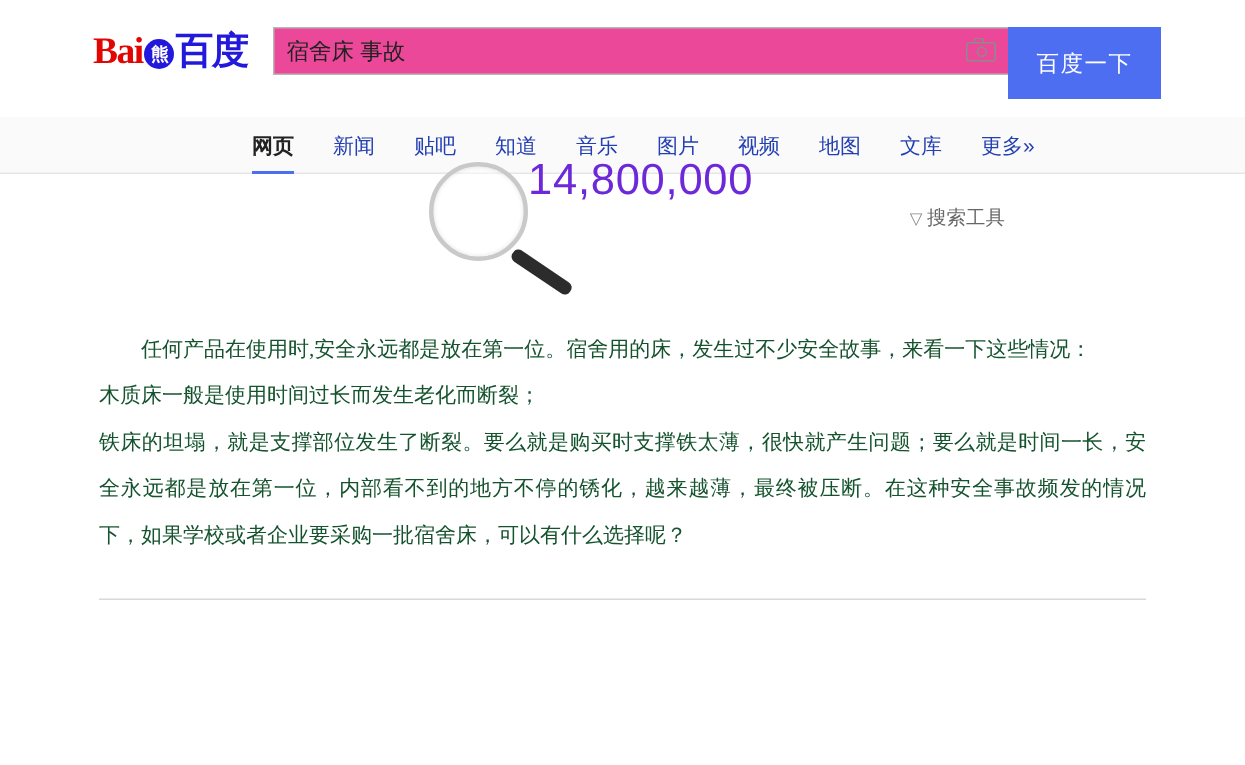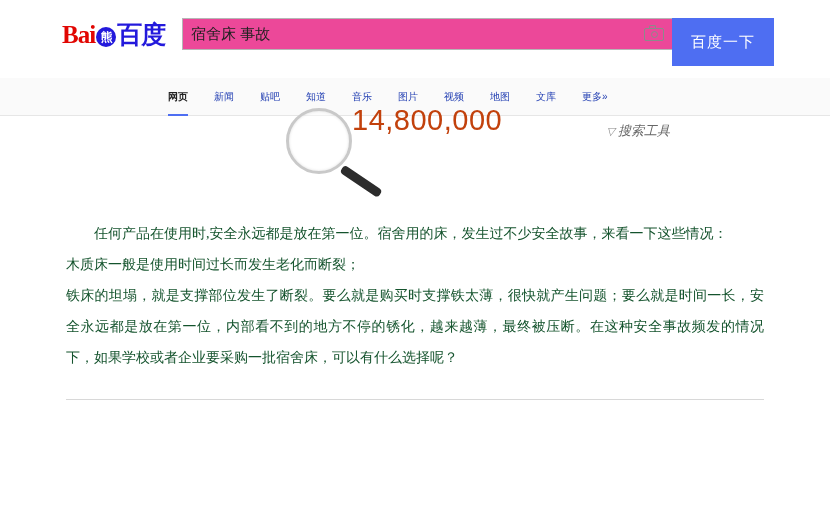--- a/index.html
+++ b/index.html
@@ -136,21 +136,21 @@
     height: 37px;
   }
   .tabs {
     display: flex;
     padding-left: 168px;
     height: 37px;
     align-items: center;
     gap: 26px;
   }
   .tab {
-    font-size: 10px;
+    font-size: 14px;
     color: #2440b3;
     cursor: pointer;
     line-height: 36px;
     position: relative;
     white-space: nowrap;
   }
   .tab.active {
     color: #222;
     font-weight: bold;
   }
@@ -174,25 +174,24 @@
     background: #fff;
   }
   .result-count {
     font-size: 13px;
     color: #999;
     white-space: nowrap;
   }
   .search-tools {
     position: absolute;
     right: 160px;
-    top: 6px;
+    top: 20px;
     font-size: 13px;
     color: #666;
     cursor: pointer;
-    font-style: italic;
   }
   .funnel {
     display: inline-block;
     margin-right: 3px;
     font-size: 11px;
     color: #888;
   }
 
   
   .magnifier {
@@ -222,21 +221,21 @@
     background: #2c2c2c;
     border-radius: 4px;
     transform: rotate(34deg);
     transform-origin: 0 50%;
   }
   .annotation-number {
     position: absolute;
     left: 352px;
     top: 104px;
     font-size: 29px;
-    color: #c2410c;
+    color: #6d28d9;
     font-family: "Liberation Sans", sans-serif;
     letter-spacing: 0.5px;
     white-space: nowrap;
   }
 
   
   .article {
     margin: 56px 66px 0 66px;
     font-family: "Liberation Serif", serif;
     font-size: 14px;

